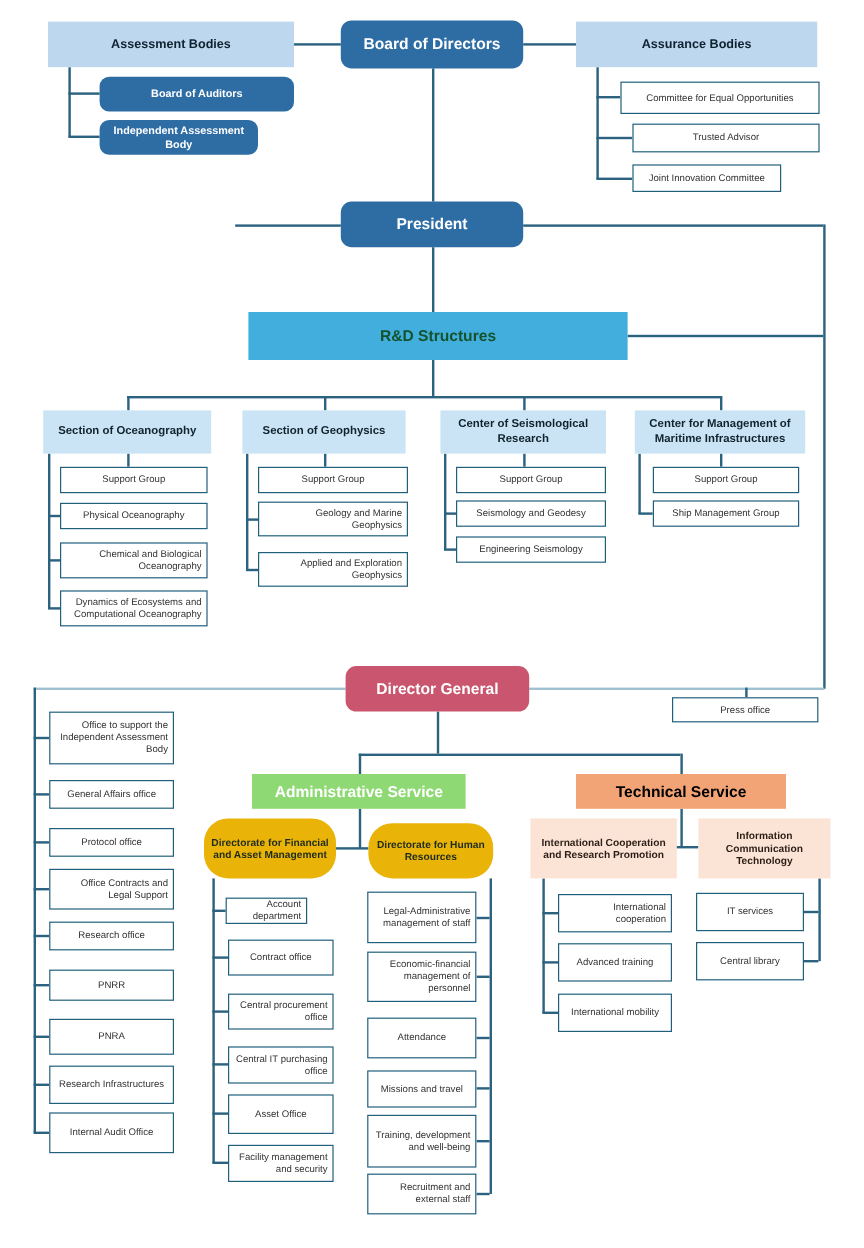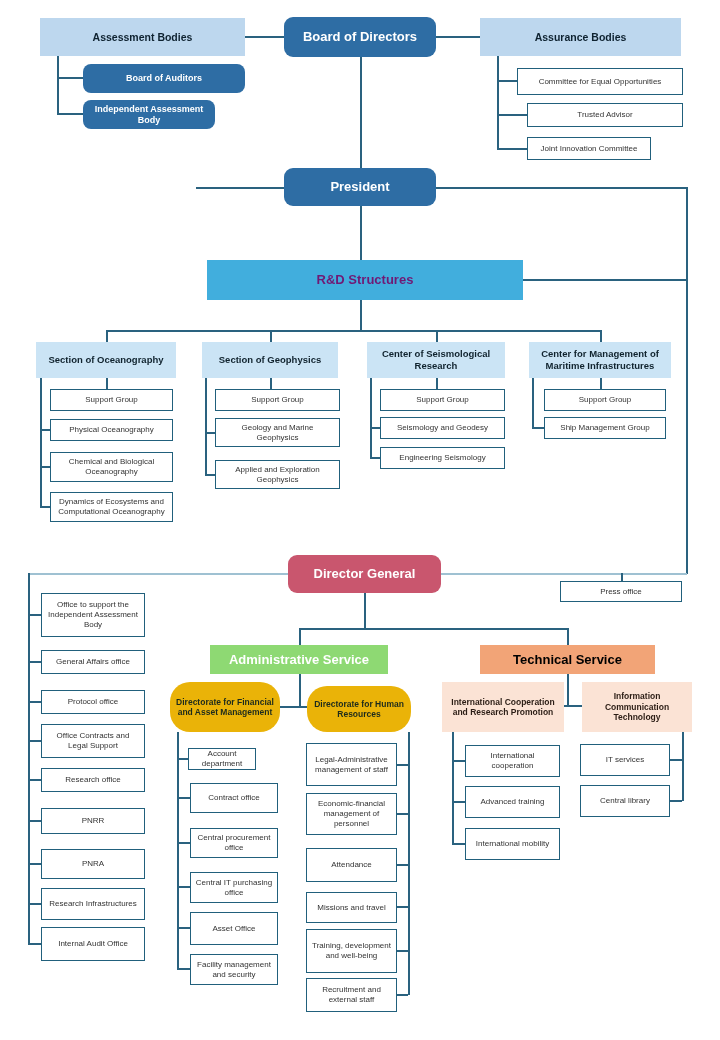--- a/index.html
+++ b/index.html
@@ -7,23 +7,23 @@
          font-family:"Liberation Sans",sans-serif;}
   .line{position:absolute;background:#2a627f;}
   .line.light{background:#9fc1d2;}
   .box{position:absolute;box-sizing:border-box;display:flex;align-items:center;justify-content:center;
        text-align:center;line-height:1.22;padding:1px 4px;}
   .db{background:#2e6da4;color:#fff;font-weight:bold;border-radius:9px;}
   .big{font-size:13px;}
   .mid{font-size:9px;border-radius:8px;}
   .lb{background:#bdd7ee;color:#0e2230;font-weight:bold;font-size:10.5px;}
   .sec{background:#cbe4f5;color:#10232e;font-weight:bold;font-size:9.5px;}
-  .leaf{background:#fff;border:1px solid #21607c;color:#333;font-size:8px;}
+  .leaf{background:#fff;border:1px solid #21607c;color:#333;font-size:8px;text-align:right;}
   .rose{background:#c9566e;color:#fff;font-weight:bold;font-size:13px;border-radius:9px;}
-  .mblue{background:#41aedd;color:#701a75;font-weight:bold;font-size:13px;}
+  .mblue{background:#41aedd;color:#14532d;font-weight:bold;font-size:13px;}
   .green{background:#8ed973;color:#fff;font-weight:bold;font-size:13px;}
   .orange{background:#f2a477;color:#000000;font-weight:bold;font-size:13px;}
   .lgreen{background:#eab308;color:#1d2b1d;font-weight:bold;font-size:8.5px;border-radius:20px;}
   .lorange{background:#fbe3d5;color:#2b1d15;font-weight:bold;font-size:8.5px;}
 </style>
 </head>
 <body>
 
 <div class="stage">
 

